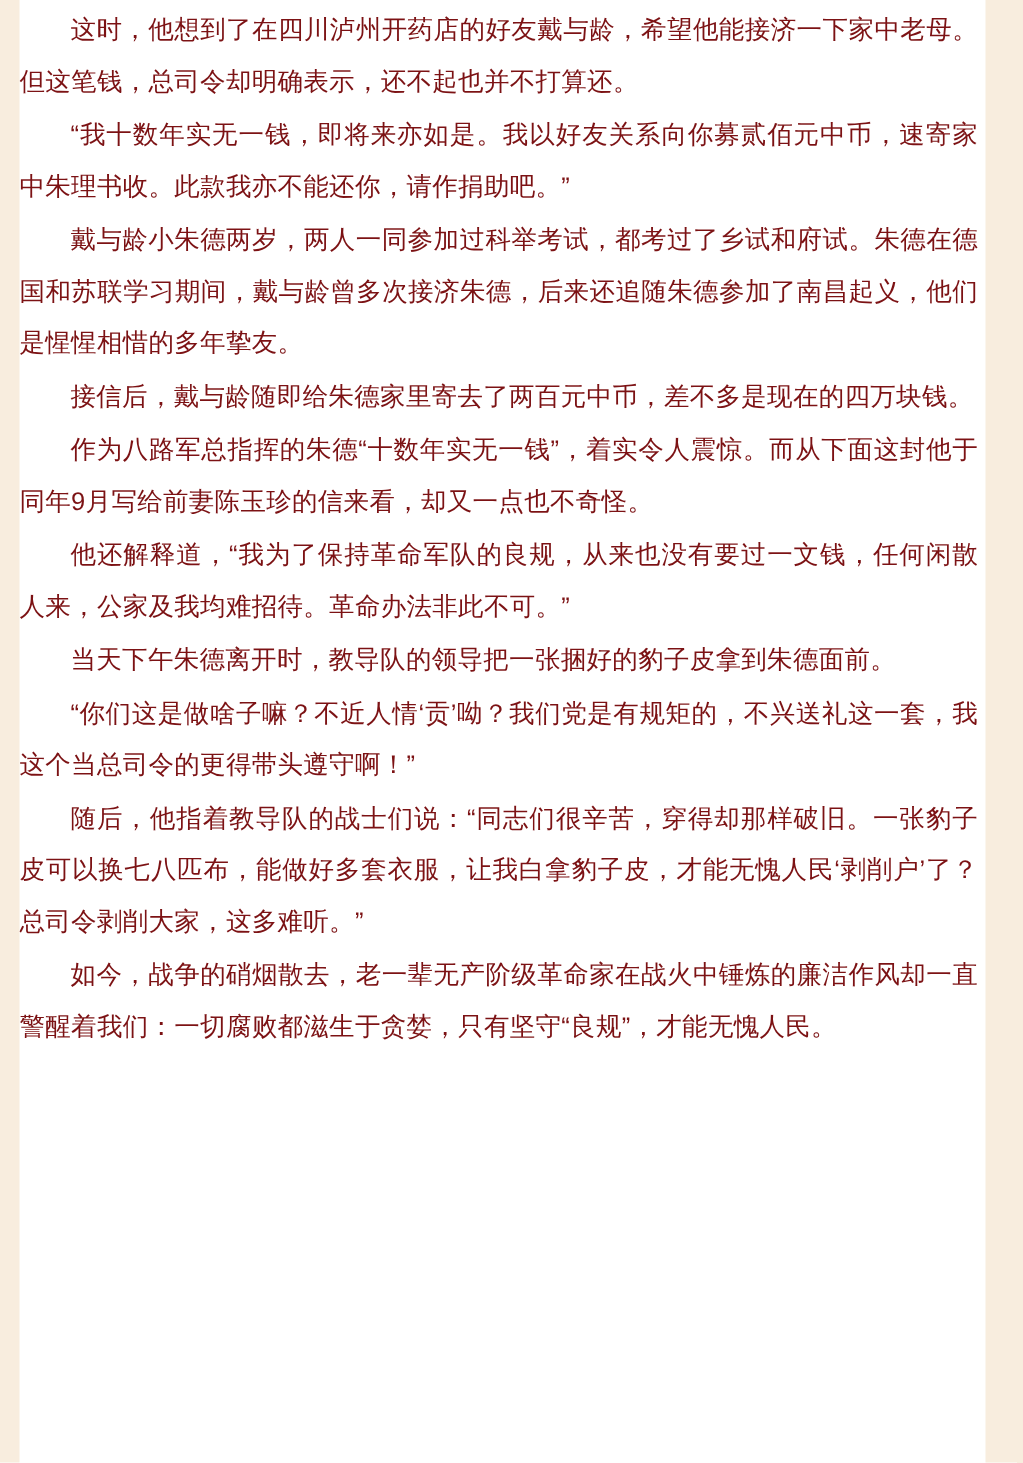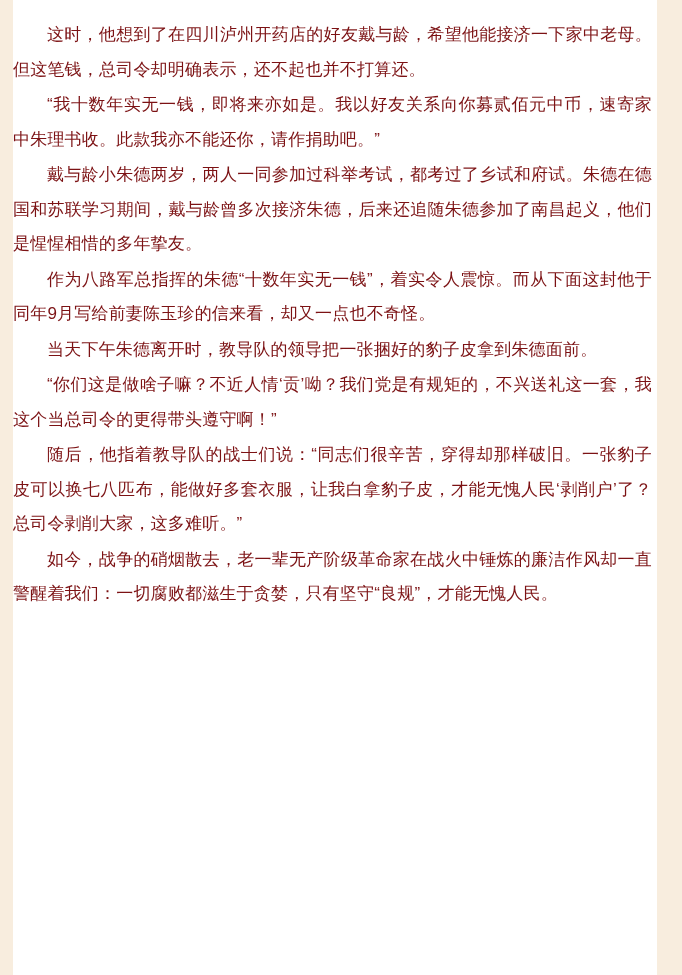--- a/index.html
+++ b/index.html
@@ -21,21 +21,21 @@
     background: var(--strip-bg, #f8edde);
   }
   .strip.left  { left: 0;  width: 13px; }
   .strip.right { right: 0; width: 25px; }
   .content {
     position: absolute;
     left: 13px;
     right: 30px;
     top: 0;
     bottom: 0;
-    padding-top: 18px;
+    padding-top: 3px;
     overflow: hidden;
   }
   .content p.para {
     margin: 0 0 1px 0;
     font-size: 17px;
     line-height: 34.5px;
     color: var(--text-color, #7c1214);
     text-align: justify;
     text-justify: inter-ideograph;
     text-indent: 2em;
@@ -46,18 +46,20 @@
 </head>
 <body style="--page-bg: #ffffff; --strip-bg: #f8edde; --text-color: #7c1214;">
 
 <div class="strip left"></div>
 <div class="strip right"></div>
 
 <main class="content">
     <p class="para">这时，他想到了在四川泸州开药店的好友戴与龄，希望他能接济一下家中老母。但这笔钱，总司令却明确表示，还不起也并不打算还。</p>
     <p class="para">“我十数年实无一钱，即将来亦如是。我以好友关系向你募贰佰元中币，速寄家中朱理书收。此款我亦不能还你，请作捐助吧。”</p>
     <p class="para">戴与龄小朱德两岁，两人一同参加过科举考试，都考过了乡试和府试。朱德在德国和苏联学习期间，戴与龄曾多次接济朱德，后来还追随朱德参加了南昌起义，他们是惺惺相惜的多年挚友。</p>
+    <p class="para">接信后，戴与龄随即给朱德家里寄去了两百元中币，差不多是现在的四万块钱。</p>
     <p class="para">作为八路军总指挥的朱德“十数年实无一钱”，着实令人震惊。而从下面这封他于同年9月写给前妻陈玉珍的信来看，却又一点也不奇怪。</p>
+    <p class="para">他还解释道，“我为了保持革命军队的良规，从来也没有要过一文钱，任何闲散人来，公家及我均难招待。革命办法非此不可。”</p>
     <p class="para">当天下午朱德离开时，教导队的领导把一张捆好的豹子皮拿到朱德面前。</p>
     <p class="para">“你们这是做啥子嘛？不近人情‘贡’呦？我们党是有规矩的，不兴送礼这一套，我这个当总司令的更得带头遵守啊！”</p>
     <p class="para">随后，他指着教导队的战士们说：“同志们很辛苦，穿得却那样破旧。一张豹子皮可以换七八匹布，能做好多套衣服，让我白拿豹子皮，才能无愧人民‘剥削户’了？总司令剥削大家，这多难听。”</p>
     <p class="para">如今，战争的硝烟散去，老一辈无产阶级革命家在战火中锤炼的廉洁作风却一直警醒着我们：一切腐败都滋生于贪婪，只有坚守“良规”，才能无愧人民。</p>
   </main>
 
 </body></html>

